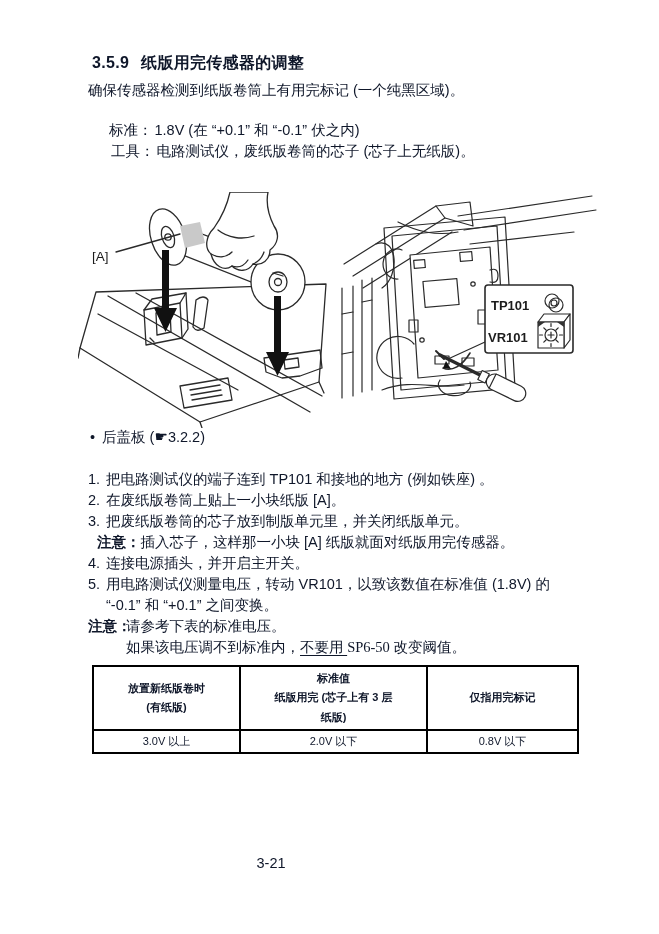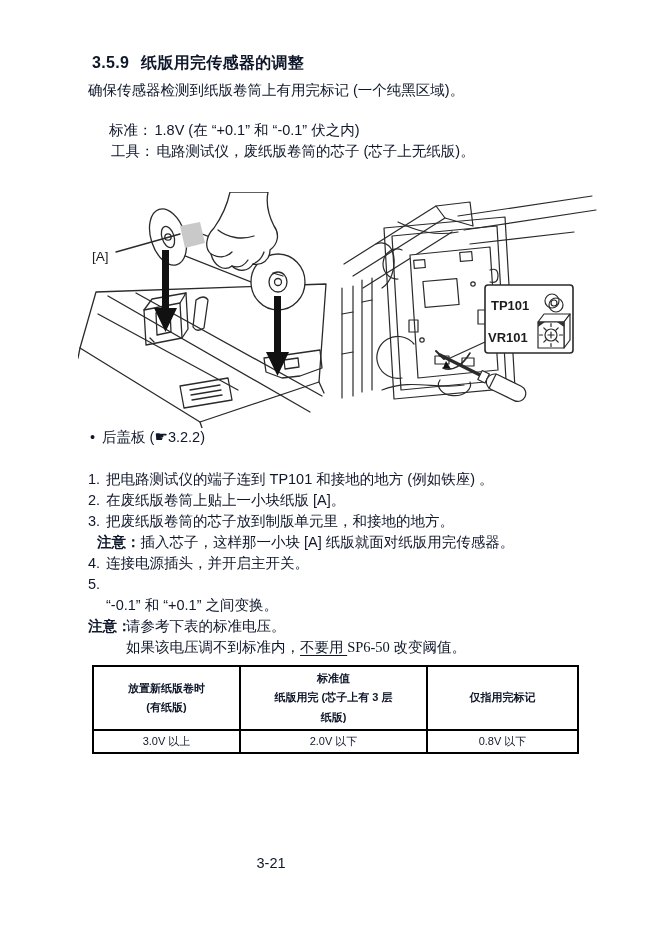--- a/index.html
+++ b/index.html
@@ -211,32 +211,33 @@
     <div class="row">
       <span class="num">1.</span>
       <span>把电路测试仪的端子连到 TP101 和接地的地方 (例如铁座) 。</span>
     </div>
     <div class="row">
       <span class="num">2.</span>
       <span>在废纸版卷筒上贴上一小块纸版 [A]。</span>
     </div>
     <div class="row">
       <span class="num">3.</span>
-      <span>把废纸版卷筒的芯子放到制版单元里，和接地的地方。</span>
+      <span>把废纸版卷筒的芯子放到制版单元里，并关闭纸版单元。</span>
     </div>
     <div class="row indent-note">
       <span class="nlabel">注意：</span>
       <span>插入芯子，这样那一小块 [A] 纸版就面对纸版用完传感器。</span>
     </div>
     <div class="row">
       <span class="num">4.</span>
       <span>连接电源插头，并开启主开关。</span>
     </div>
     <div class="row">
       <span class="num">5.</span>
+      <span>用电路测试仪测量电压，转动 VR101，以致该数值在标准值 (1.8V) 的</span>
     </div>
     <div class="row cont">
       <span>“-0.1” 和 “+0.1” 之间变换。</span>
     </div>
     <div class="row bnote">
       <span class="nlabel">注意：</span>
       <span>请参考下表的标准电压。</span>
     </div>
     <div class="row bnote-cont">
       <span>如果该电压调不到标准内，</span>

